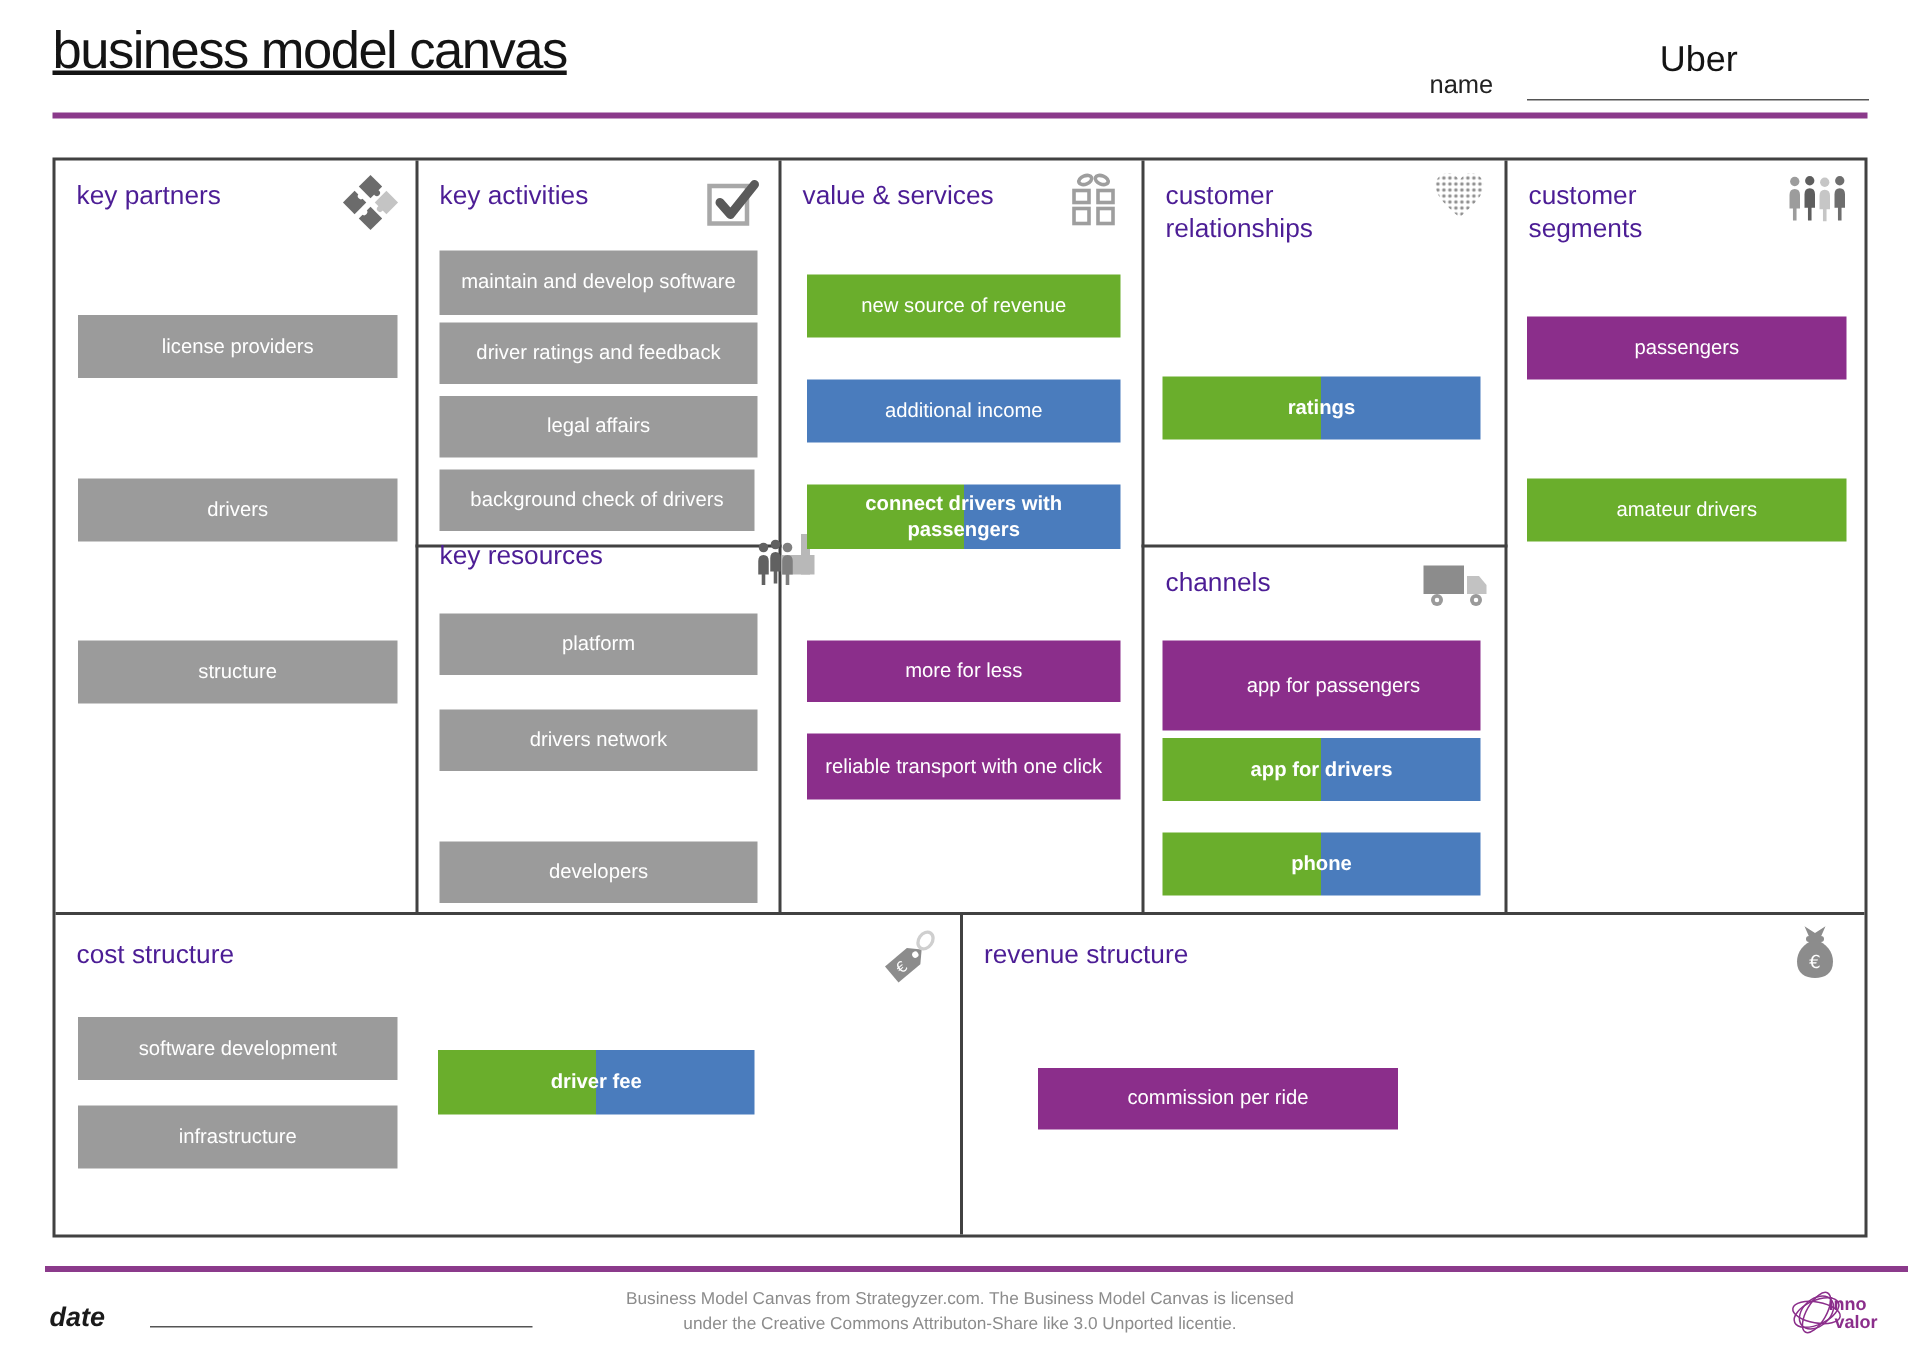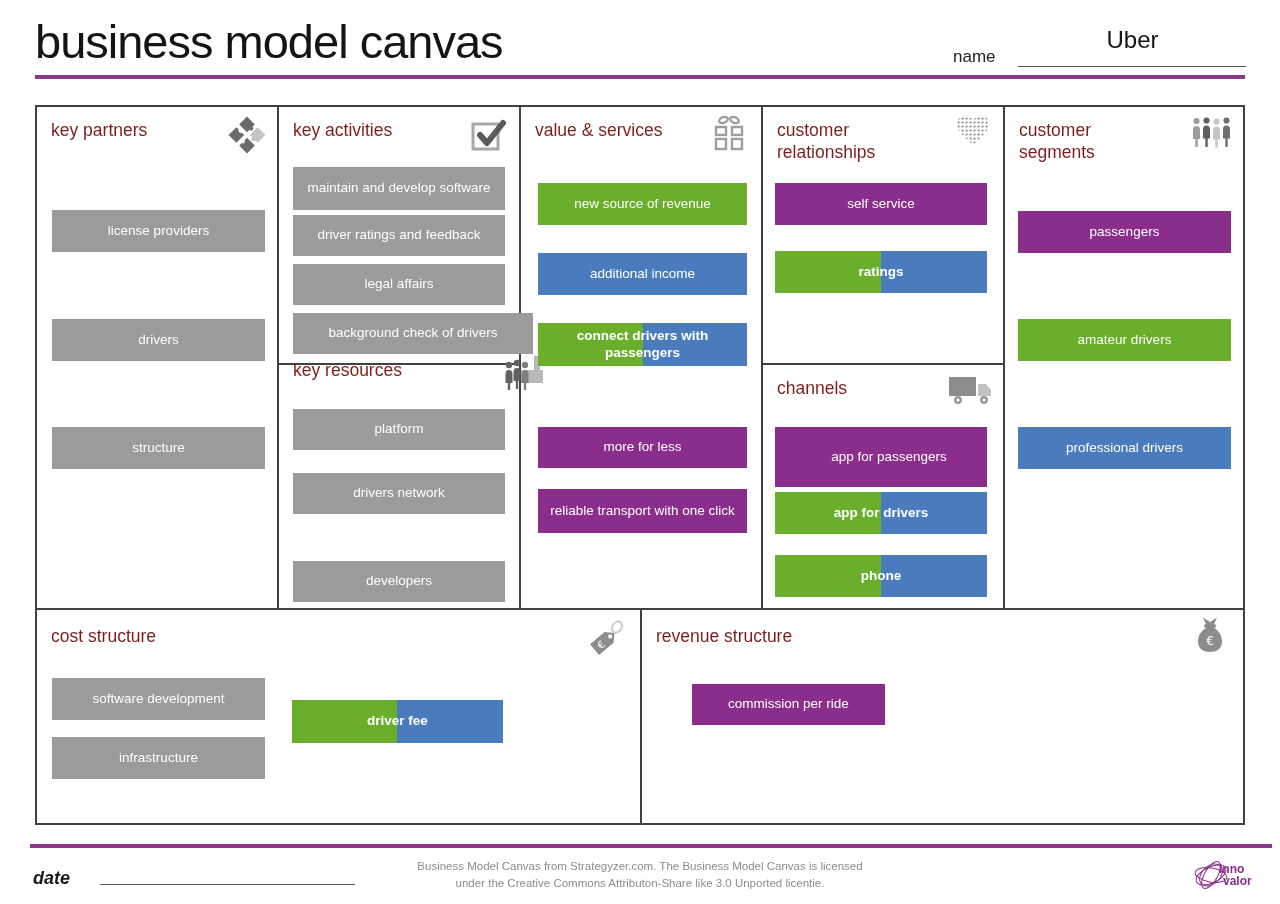--- a/index.html
+++ b/index.html
@@ -1,23 +1,23 @@
 <!DOCTYPE html>
 <html><head>
 <meta charset="utf-8">
 <style>
   html,body{margin:0;padding:0;}
   body{width:1280px;height:904px;background:#fff;font-family:"Liberation Sans",sans-serif;position:relative;overflow:hidden;}
   .abs{position:absolute;}
-  .title{font-size:47px;color:#141414;letter-spacing:-1px;}
+  .title{font-size:35px;color:#141414;letter-spacing:-1px;text-decoration:underline;}
   .rule{background:#8b3a8b;height:4px;}
   .canvas{border:2px solid #414141;box-sizing:border-box;}
   .cell{position:absolute;}
   .divider{position:absolute;background:#414141;}
-  .cell-title{position:absolute;left:14px;top:13px;font-size:17.5px;color:#7f1d1d;line-height:1.25;max-width:150px;}
+  .cell-title{position:absolute;left:14px;top:13px;font-size:17.5px;color:#4c1d95;line-height:1.25;max-width:150px;}
   .cell-icon{position:absolute;}
   .box{position:absolute;display:flex;align-items:center;justify-content:center;text-align:center;color:#fff;font-size:13.5px;line-height:1.22;padding:0 8px;box-sizing:border-box;}
   .gray{background:#9b9b9b;}
   .green{background:#6aae2c;}
   .blue{background:#4a7cbd;}
   .purple{background:#8b2e8b;}
   .green-blue{background:linear-gradient(to right,#6aae2c 0 50%,#4a7cbd 50% 100%);font-weight:bold;}
   .name-label{font-size:17px;color:#222;}
   .name-line{border-bottom:1.5px solid #555;}
   .name-value{font-size:24px;color:#141414;text-align:center;}
@@ -72,21 +72,21 @@
     <div class="cell-title">key activities</div>
     <div class="cell-icon" style="right:12px;top:8px;">
       <svg width="38" height="38" viewBox="0 0 38 38">
         <rect x="4" y="9" width="25" height="25" fill="#fff" stroke="#a8a8a8" stroke-width="3"></rect>
         <path d="M11 20 l7 8 L34 8" stroke="#5a5a5a" stroke-width="6" fill="none" stroke-linecap="round" stroke-linejoin="round"></path>
       </svg>
     </div>
     <div class="box gray" style="left:14px;top:60px;width:212px;height:43px;">maintain and develop software</div>
     <div class="box gray" style="left:14px;top:108px;width:212px;height:41px;">driver ratings and feedback</div>
     <div class="box gray" style="left:14px;top:157px;width:212px;height:41px;">legal affairs</div>
-    <div class="box gray" style="left:14px;top:206px;width:240px;height:41px;">background check of drivers</div>
+    <div class="box gray" style="left:14px;top:206px;width:210px;height:41px;">background check of drivers</div>
   </div>
 
   <div class="cell" style="left:242px;top:240px;width:276px;height:243px;">
     <div class="cell-title">key resources</div>
     <div class="cell-icon" style="right:10px;top:6px;">
       <svg width="44" height="40" viewBox="0 0 44 40">
         <rect x="33" y="3" width="6" height="27" fill="#b8b8b8"></rect>
         <rect x="20" y="17" width="22" height="13" fill="#b8b8b8"></rect>
         <g fill="#616161">
           <circle cx="8" cy="12" r="3.2"></circle>
@@ -129,21 +129,20 @@
     <div class="cell-icon" style="right:10px;top:6px;">
       <svg width="40" height="36" viewBox="0 0 40 36">
         <defs>
           <pattern id="hdots" width="4" height="4" patternUnits="userSpaceOnUse">
             <circle cx="1.6" cy="1.6" r="1.15" fill="#8d8d8d"></circle>
           </pattern>
         </defs>
         <path d="M20 32 C10 23 4 17.5 4 10.5 C4 5.5 8 2.5 12.5 2.5 C15.8 2.5 18.5 4.5 20 7.5 C21.5 4.5 24.2 2.5 27.5 2.5 C32 2.5 36 5.5 36 10.5 C36 17.5 30 23 20 32 Z" fill="url(#hdots)"></path>
       </svg>
     </div>
-    <div class="box purple" style="left:12px;top:76px;width:212px;height:42px;">self service</div>
     <div class="box green-blue" style="left:12px;top:144px;width:212px;height:42px;">ratings</div>
   </div>
 
   <div class="cell" style="left:726px;top:258px;width:240px;height:243px;">
     <div class="cell-title">channels</div>
     <div class="cell-icon" style="right:10px;top:10px;">
       <svg width="46" height="32" viewBox="0 0 46 32">
         <rect x="2" y="2" width="27" height="19" fill="#8c8c8c"></rect>
         <path d="M31 9 h8 l5 6 v6 h-13 z" fill="#c2c2c2"></path>
         <circle cx="11" cy="25" r="4" fill="#9a9a9a"></circle>
@@ -174,21 +173,20 @@
             <path d="M22 22.5 v-9 q0-4 3.5-4 t3.5 4 v9 h-2.3 v8 h-2.4 v-8 z"></path>
           </g>
         <g fill="#6e6e6e">
             <circle cx="35.5" cy="3.5" r="3.1"></circle>
             <path d="M32 21.5 v-9 q0-4 3.5-4 t3.5 4 v9 h-2.3 v8.5 h-2.4 v-8.5 z"></path>
           </g>
       </svg>
     </div>
     <div class="box purple" style="left:13px;top:104px;width:213px;height:42px;">passengers</div>
     <div class="box green" style="left:13px;top:212px;width:213px;height:42px;">amateur drivers</div>
-    <div class="box blue" style="left:13px;top:320px;width:213px;height:42px;">professional drivers</div>
   </div>
 
   <div class="cell" style="left:0;top:503px;width:603px;height:213px;">
     <div class="cell-title" style="top:16px;max-width:300px;">cost structure</div>
     <div class="cell-icon" style="right:12px;top:6px;">
       <svg width="44" height="46" viewBox="0 0 44 46">
         <g transform="rotate(-40 22 24)">
           <path d="M7 17 L26 17 L33 24 L26 31 L7 31 Z" fill="#8c8c8c"></path>
           <circle cx="27.5" cy="24" r="2.1" fill="#fff"></circle>
           <text x="12" y="28" font-size="10" fill="#fff" font-family="DejaVu Sans, sans-serif">€</text>
@@ -204,21 +202,21 @@
   <div class="cell" style="left:605px;top:503px;width:601px;height:213px;">
     <div class="cell-title" style="top:16px;max-width:300px;">revenue structure</div>
     <div class="cell-icon" style="right:14px;top:4px;">
       <svg width="38" height="44" viewBox="0 0 38 44">
         <path d="M19 12 C11 15 7 21 7 27 c0 8 5.5 11 12 11 s12 -3 12 -11 c0 -6 -4 -12 -12 -15 z" fill="#8c8c8c"></path>
         <path d="M12 3.5 l7 4.5 7 -4.5 -3.5 8 h-7 z" fill="#8c8c8c"></path>
         <rect x="13" y="10" width="12" height="4" rx="2" fill="#8c8c8c"></rect>
         <text x="19" y="31" font-size="12" fill="#fff" text-anchor="middle" font-family="DejaVu Sans, sans-serif">€</text>
       </svg>
     </div>
-    <div class="box purple" style="left:50px;top:74px;width:193px;height:41px;">commission per ride</div>
+    <div class="box purple" style="left:50px;top:102px;width:240px;height:41px;">commission per ride</div>
   </div>
 
 </div>
 
 <div class="abs rule" style="left:30px;top:844px;width:1242px;"></div>
 
 <div class="abs date-label" style="left:33px;top:868px;font-style:italic;">date</div>
 <div class="abs date-line" style="left:100px;top:864px;width:255px;height:20px;"></div>
 
 <div class="abs attribution" style="left:340px;top:858px;width:600px;">

